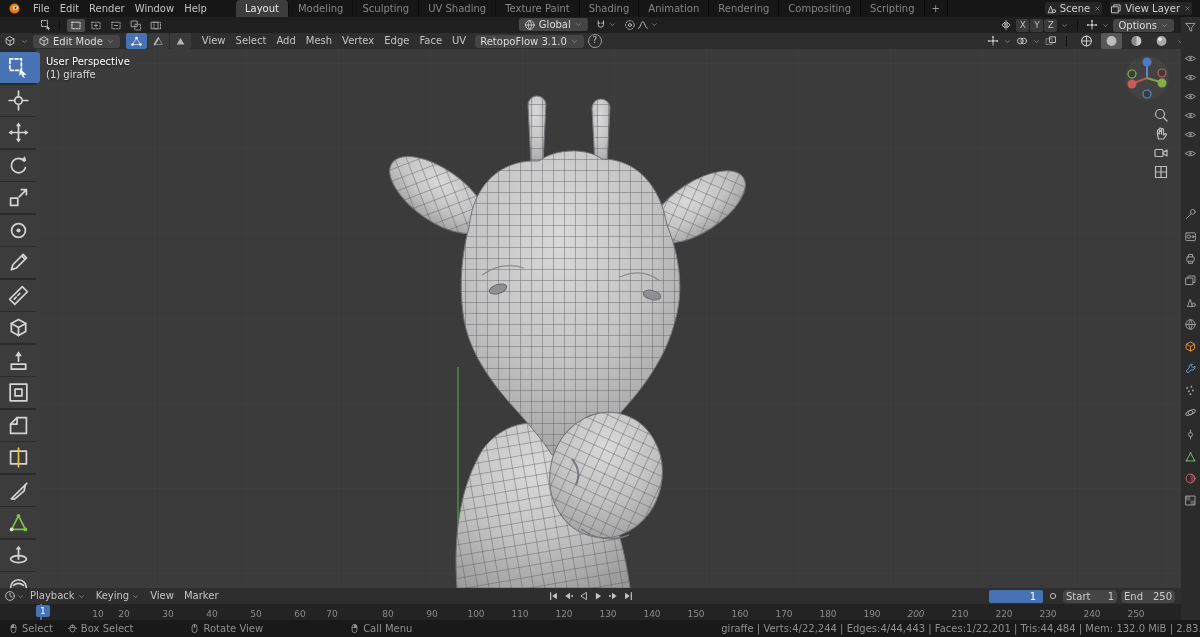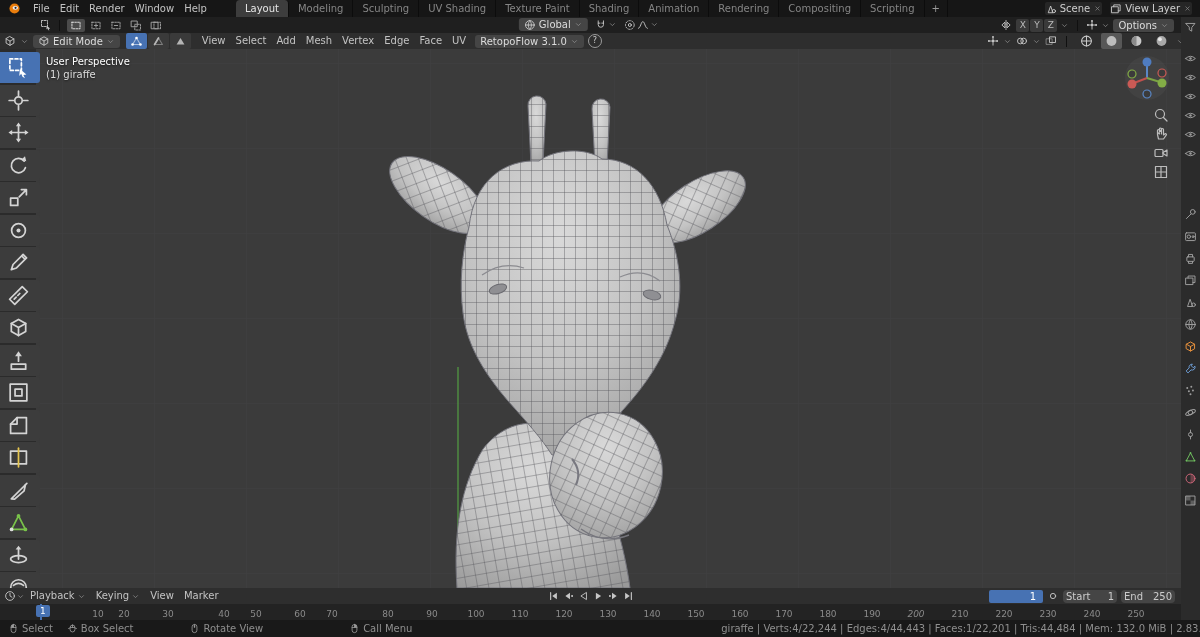--- a/index.html
+++ b/index.html
@@ -861,21 +861,21 @@
           <span>End</span>
           <span class="val">250</span>
         </div>
       </div>
     </div>
     <div class="ruler">
       <div id="ruler-ticks">
           <div class="tick" style="left: 34px; margin-left: 28px;">10</div>
           <div class="tick" style="left: 88px;">20</div>
           <div class="tick" style="left: 132px;">30</div>
-          <div class="tick" style="left: 188px;">40</div>
+          <div class="tick" style="left: 176px;">40</div>
           <div class="tick" style="left: 220px;">50</div>
           <div class="tick" style="left: 264px;">60</div>
           <div class="tick" style="left: 296px;">70</div>
           <div class="tick" style="left: 352px;">80</div>
           <div class="tick" style="left: 396px;">90</div>
           <div class="tick" style="left: 440px;">100</div>
           <div class="tick" style="left: 484px;">110</div>
           <div class="tick" style="left: 528px;">120</div>
           <div class="tick" style="left: 572px;">130</div>
           <div class="tick" style="left: 616px;">140</div>

